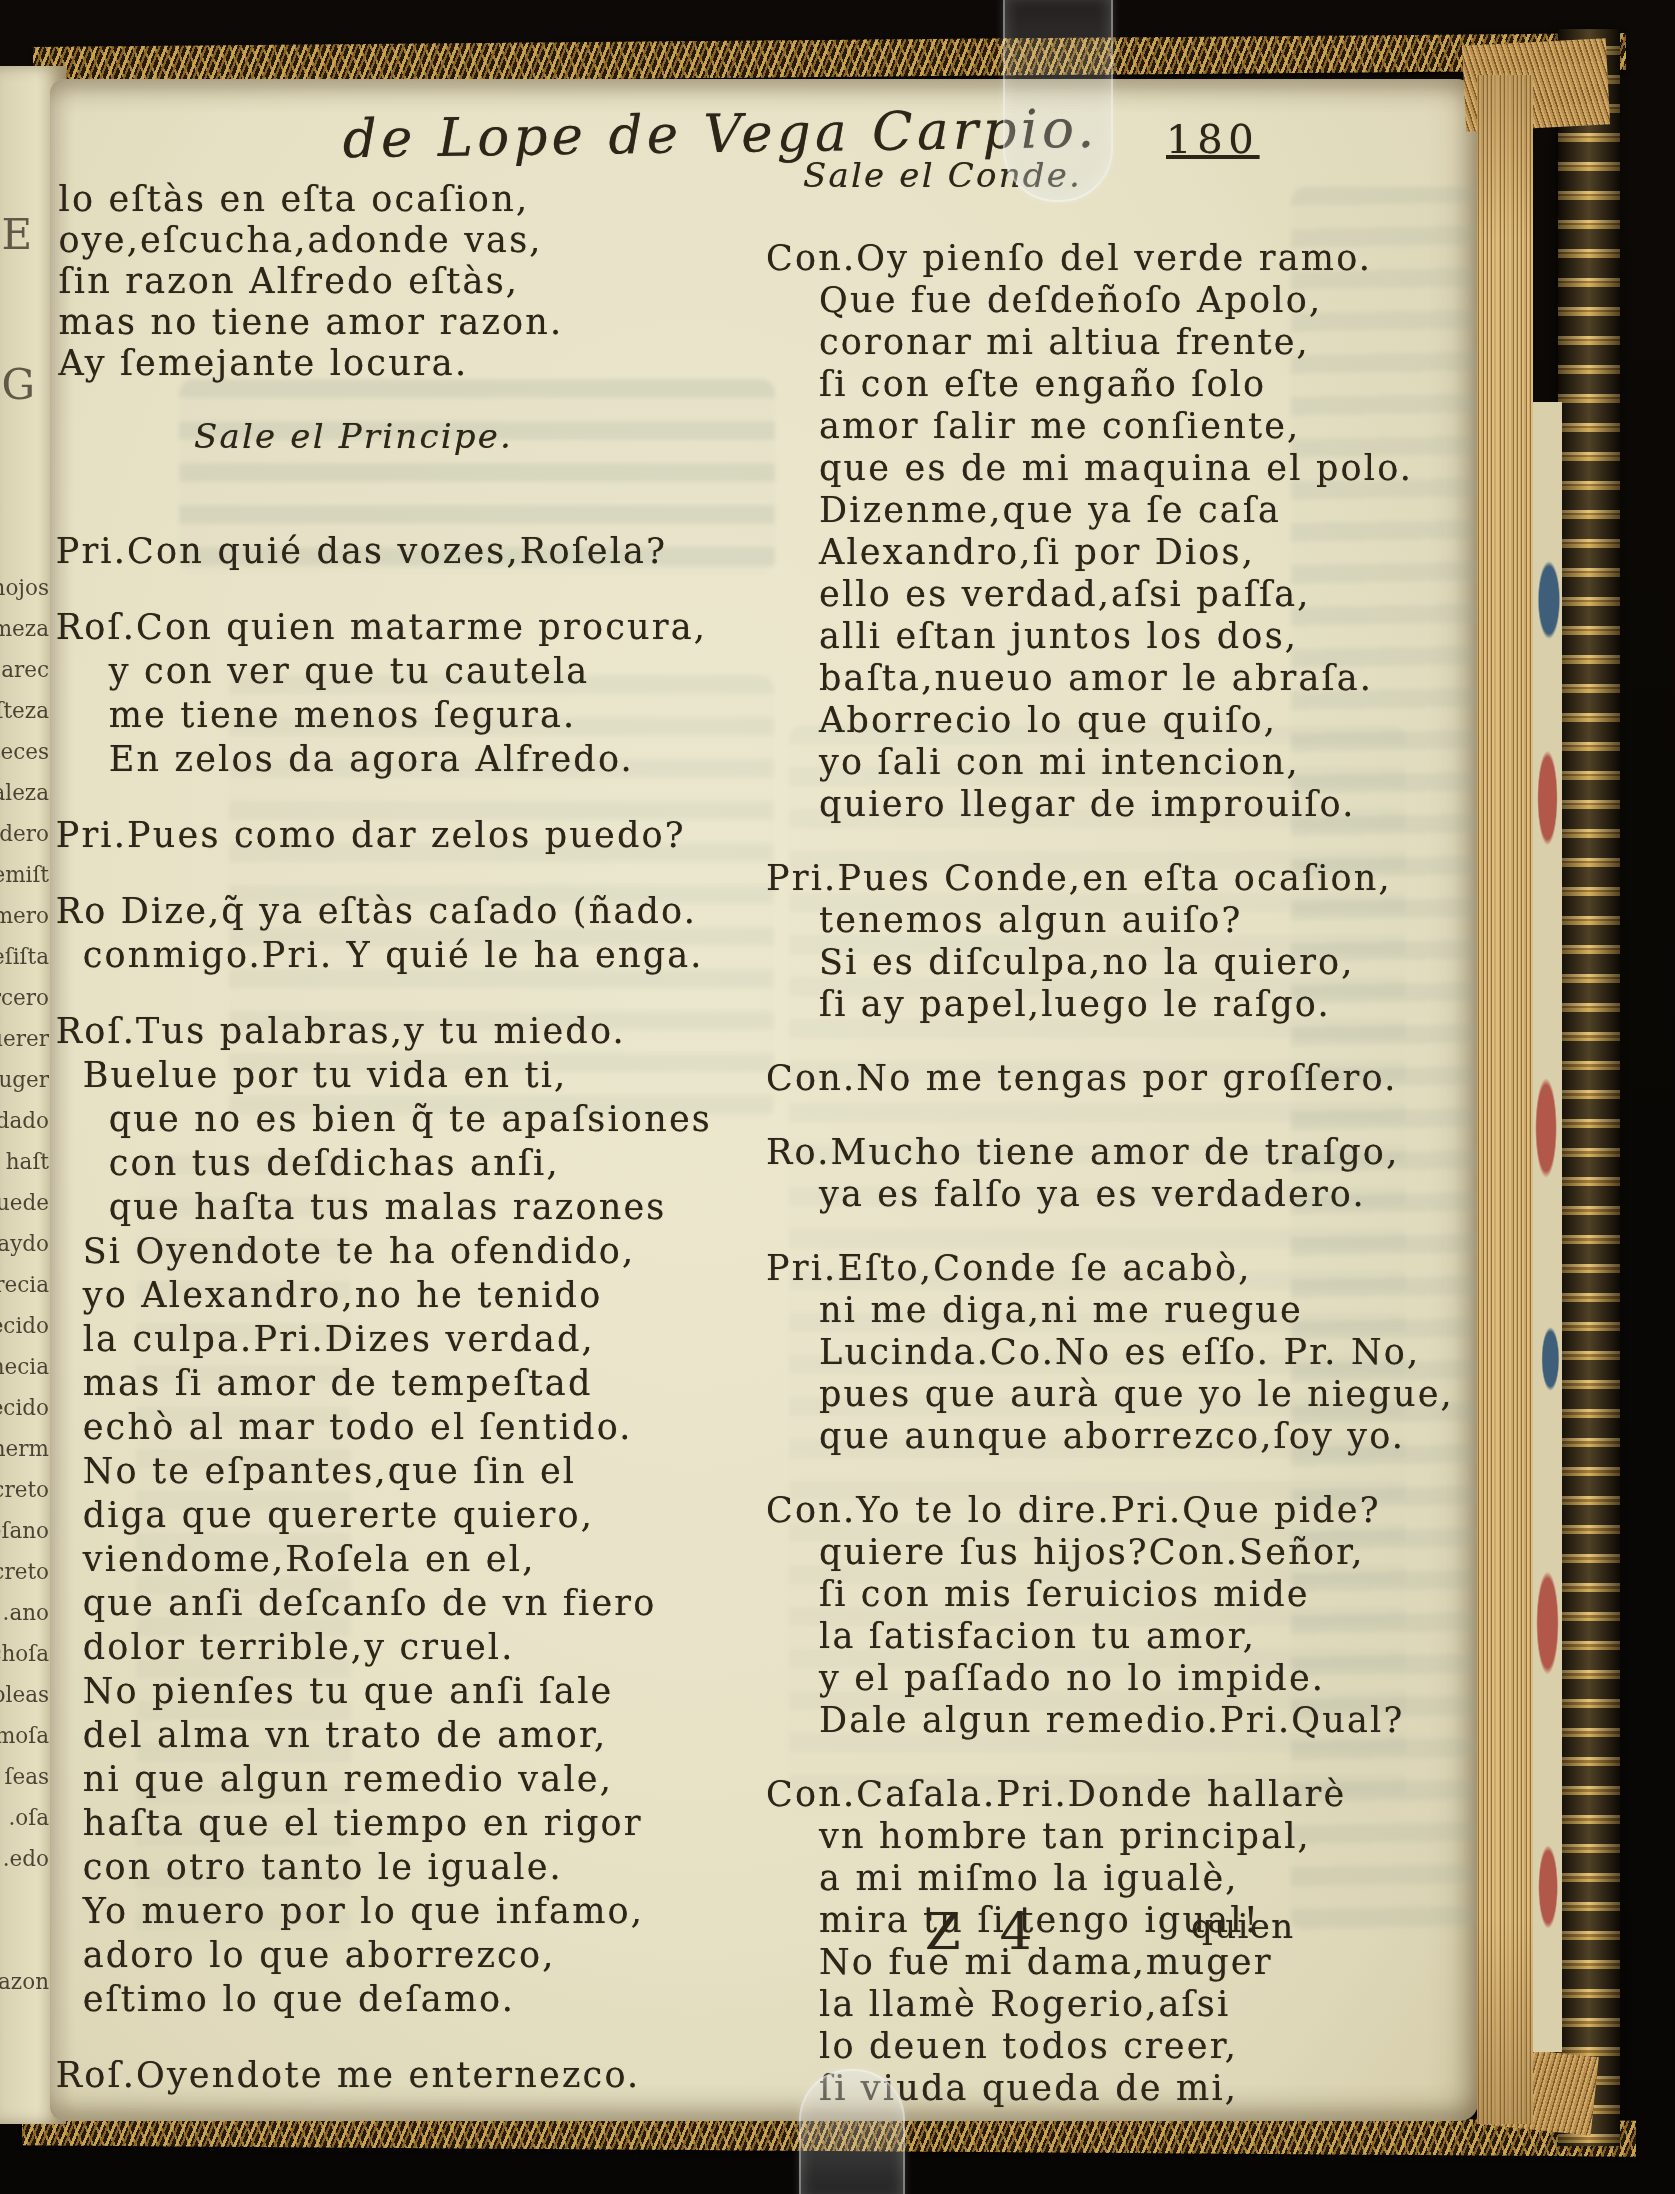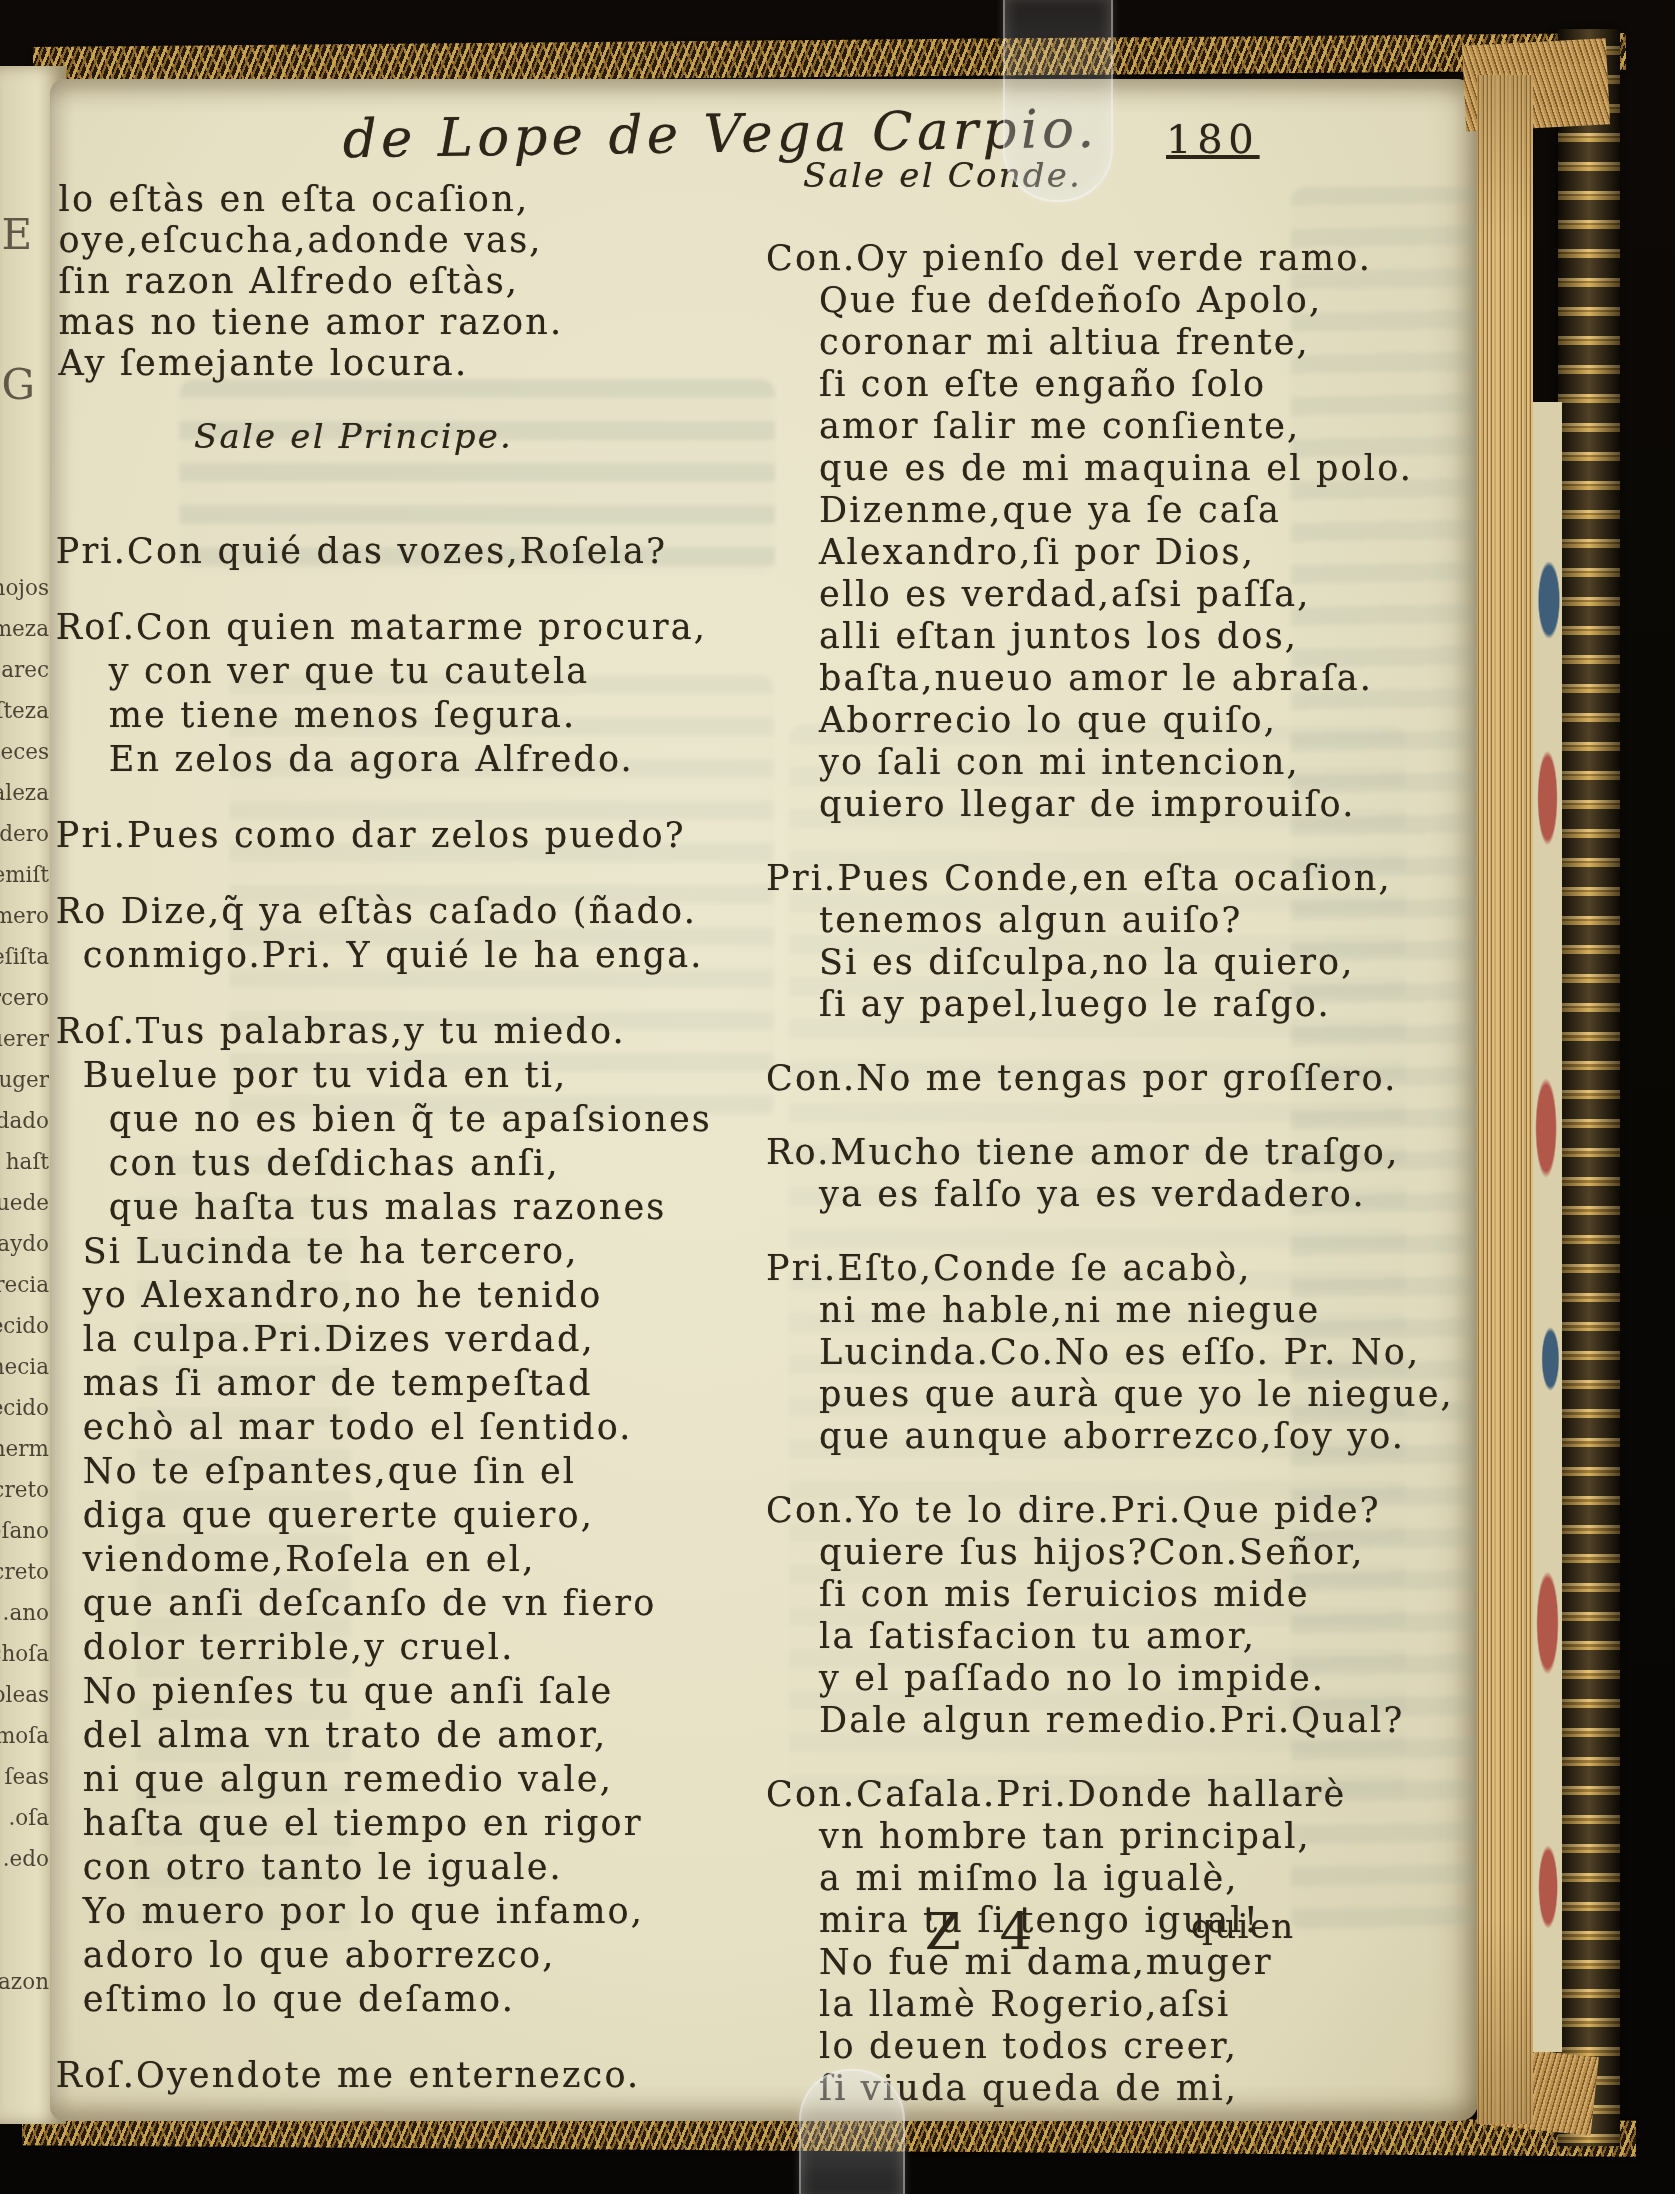--- a/index.html
+++ b/index.html
@@ -227,21 +227,21 @@
         <div class="line s-in">me tiene menos ſegura.</div>
         <div class="line s-in">En zelos da agora Alfredo.</div>
         <div class="line s-sp">Pri.Pues como dar zelos puedo?</div>
         <div class="line s-sp">Ro Dize,q̃ ya eſtàs caſado (ñado.</div>
         <div class="line s-in2">conmigo.Pri. Y quié le ha enga.</div>
         <div class="line s-sp">Roſ.Tus palabras,y tu miedo.</div>
         <div class="line s-in2">Buelue por tu vida en ti,</div>
         <div class="line s-in">que no es bien q̃ te apaſsiones</div>
         <div class="line s-in">con tus deſdichas anſi,</div>
         <div class="line s-in">que haſta tus malas razones</div>
-        <div class="line s-in2">Si Lucinda te ha tercero,</div>
+        <div class="line s-in2">Si Oyendote te ha ofendido,</div>
         <div class="line s-in2">yo Alexandro,no he tenido</div>
         <div class="line s-in2">la culpa.Pri.Dizes verdad,</div>
         <div class="line s-in2">mas ſi amor de tempeſtad</div>
         <div class="line s-in2">echò al mar todo el ſentido.</div>
         <div class="line s-in2">No te eſpantes,que ſin el</div>
         <div class="line s-in2">diga que quererte quiero,</div>
         <div class="line s-in2">viendome,Roſela en el,</div>
         <div class="line s-in2">que anſi deſcanſo de vn fiero</div>
         <div class="line s-in2">dolor terrible,y cruel.</div>
         <div class="line s-in2">No pienſes tu que anſi ſale</div>
@@ -274,21 +274,21 @@
         <div class="line s-in">yo ſali con mi intencion,</div>
         <div class="line s-in">quiero llegar de improuiſo.</div>
         <div class="line s-sp">Pri.Pues Conde,en eſta ocaſion,</div>
         <div class="line s-in">tenemos algun auiſo?</div>
         <div class="line s-in">Si es diſculpa,no la quiero,</div>
         <div class="line s-in">ſi ay papel,luego le raſgo.</div>
         <div class="line s-sp">Con.No me tengas por groſſero.</div>
         <div class="line s-sp">Ro.Mucho tiene amor de traſgo,</div>
         <div class="line s-in">ya es falſo ya es verdadero.</div>
         <div class="line s-sp">Pri.Eſto,Conde ſe acabò,</div>
-        <div class="line s-in">ni me hable,ni me niegue</div>
+        <div class="line s-in">ni me diga,ni me ruegue</div>
         <div class="line s-in">Lucinda.Co.No es eſſo. Pr. No,</div>
         <div class="line s-in">pues que aurà que yo le niegue,</div>
         <div class="line s-in">que aunque aborrezco,ſoy yo.</div>
         <div class="line s-sp">Con.Yo te lo dire.Pri.Que pide?</div>
         <div class="line s-in">quiere ſus hijos?Con.Señor,</div>
         <div class="line s-in">ſi con mis ſeruicios mide</div>
         <div class="line s-in">la ſatisfacion tu amor,</div>
         <div class="line s-in">y el paſſado no lo impide.</div>
         <div class="line s-in">Dale algun remedio.Pri.Qual?</div>
         <div class="line s-sp">Con.Caſala.Pri.Donde hallarè</div>

